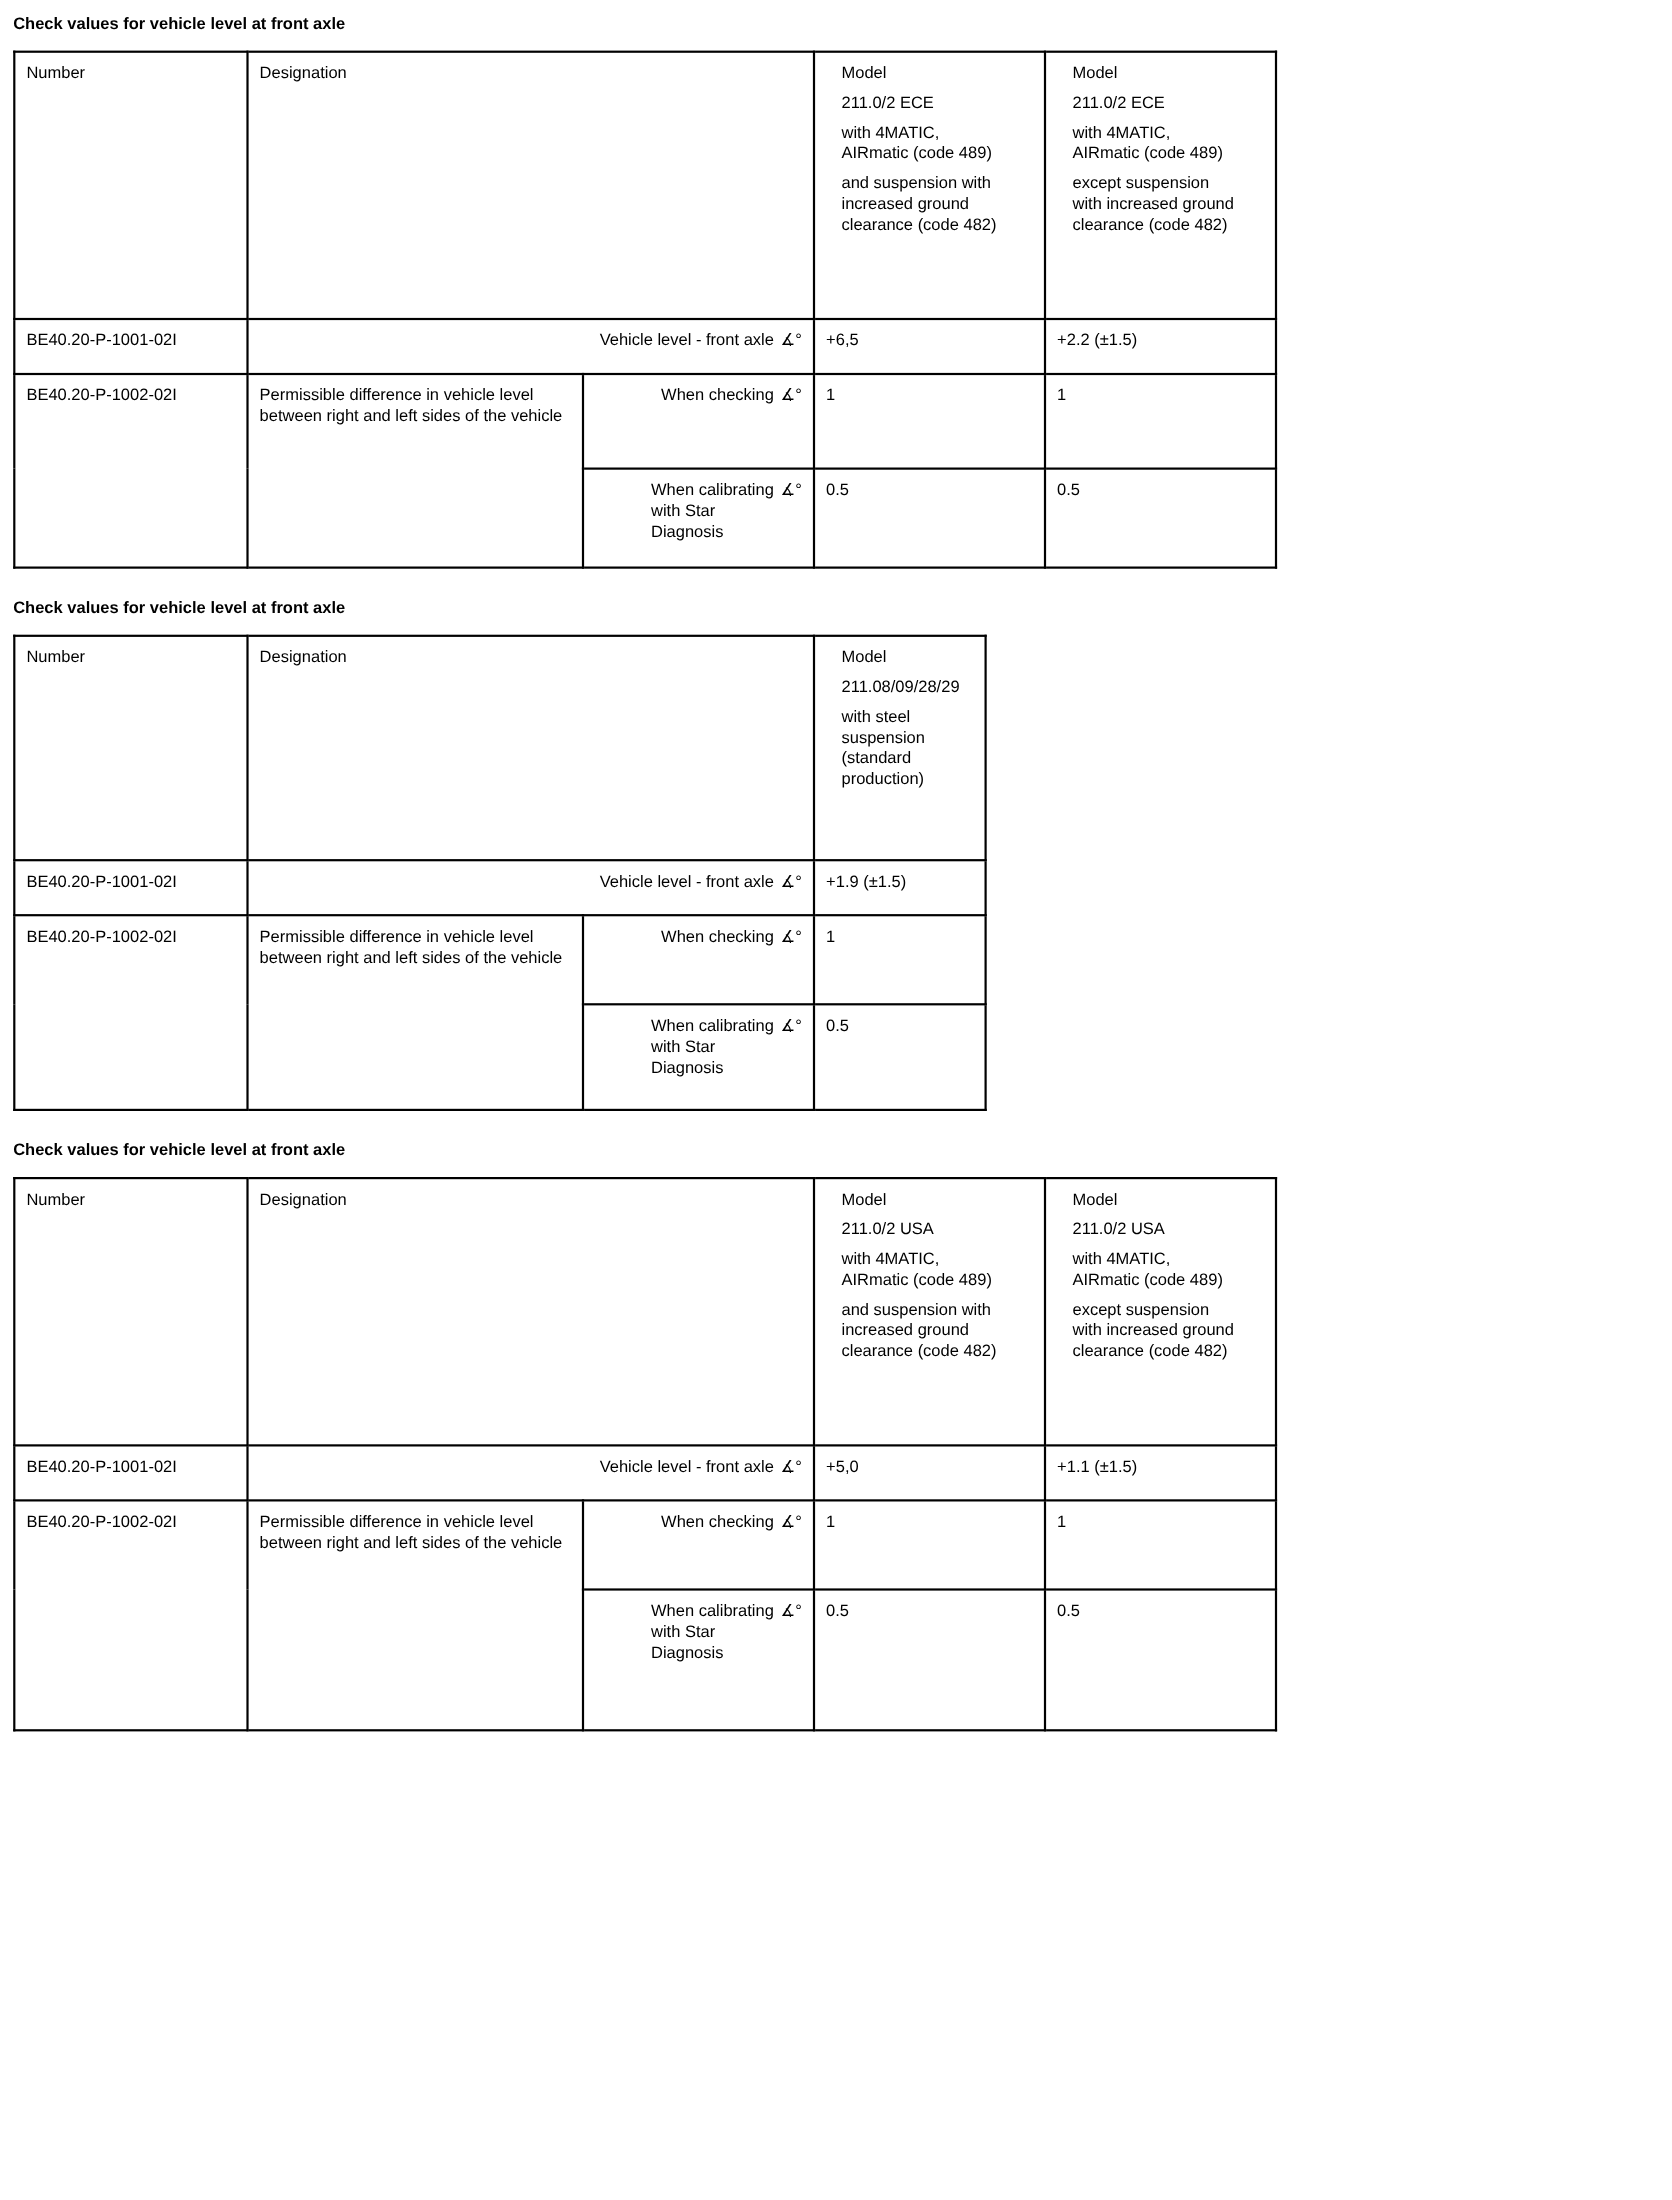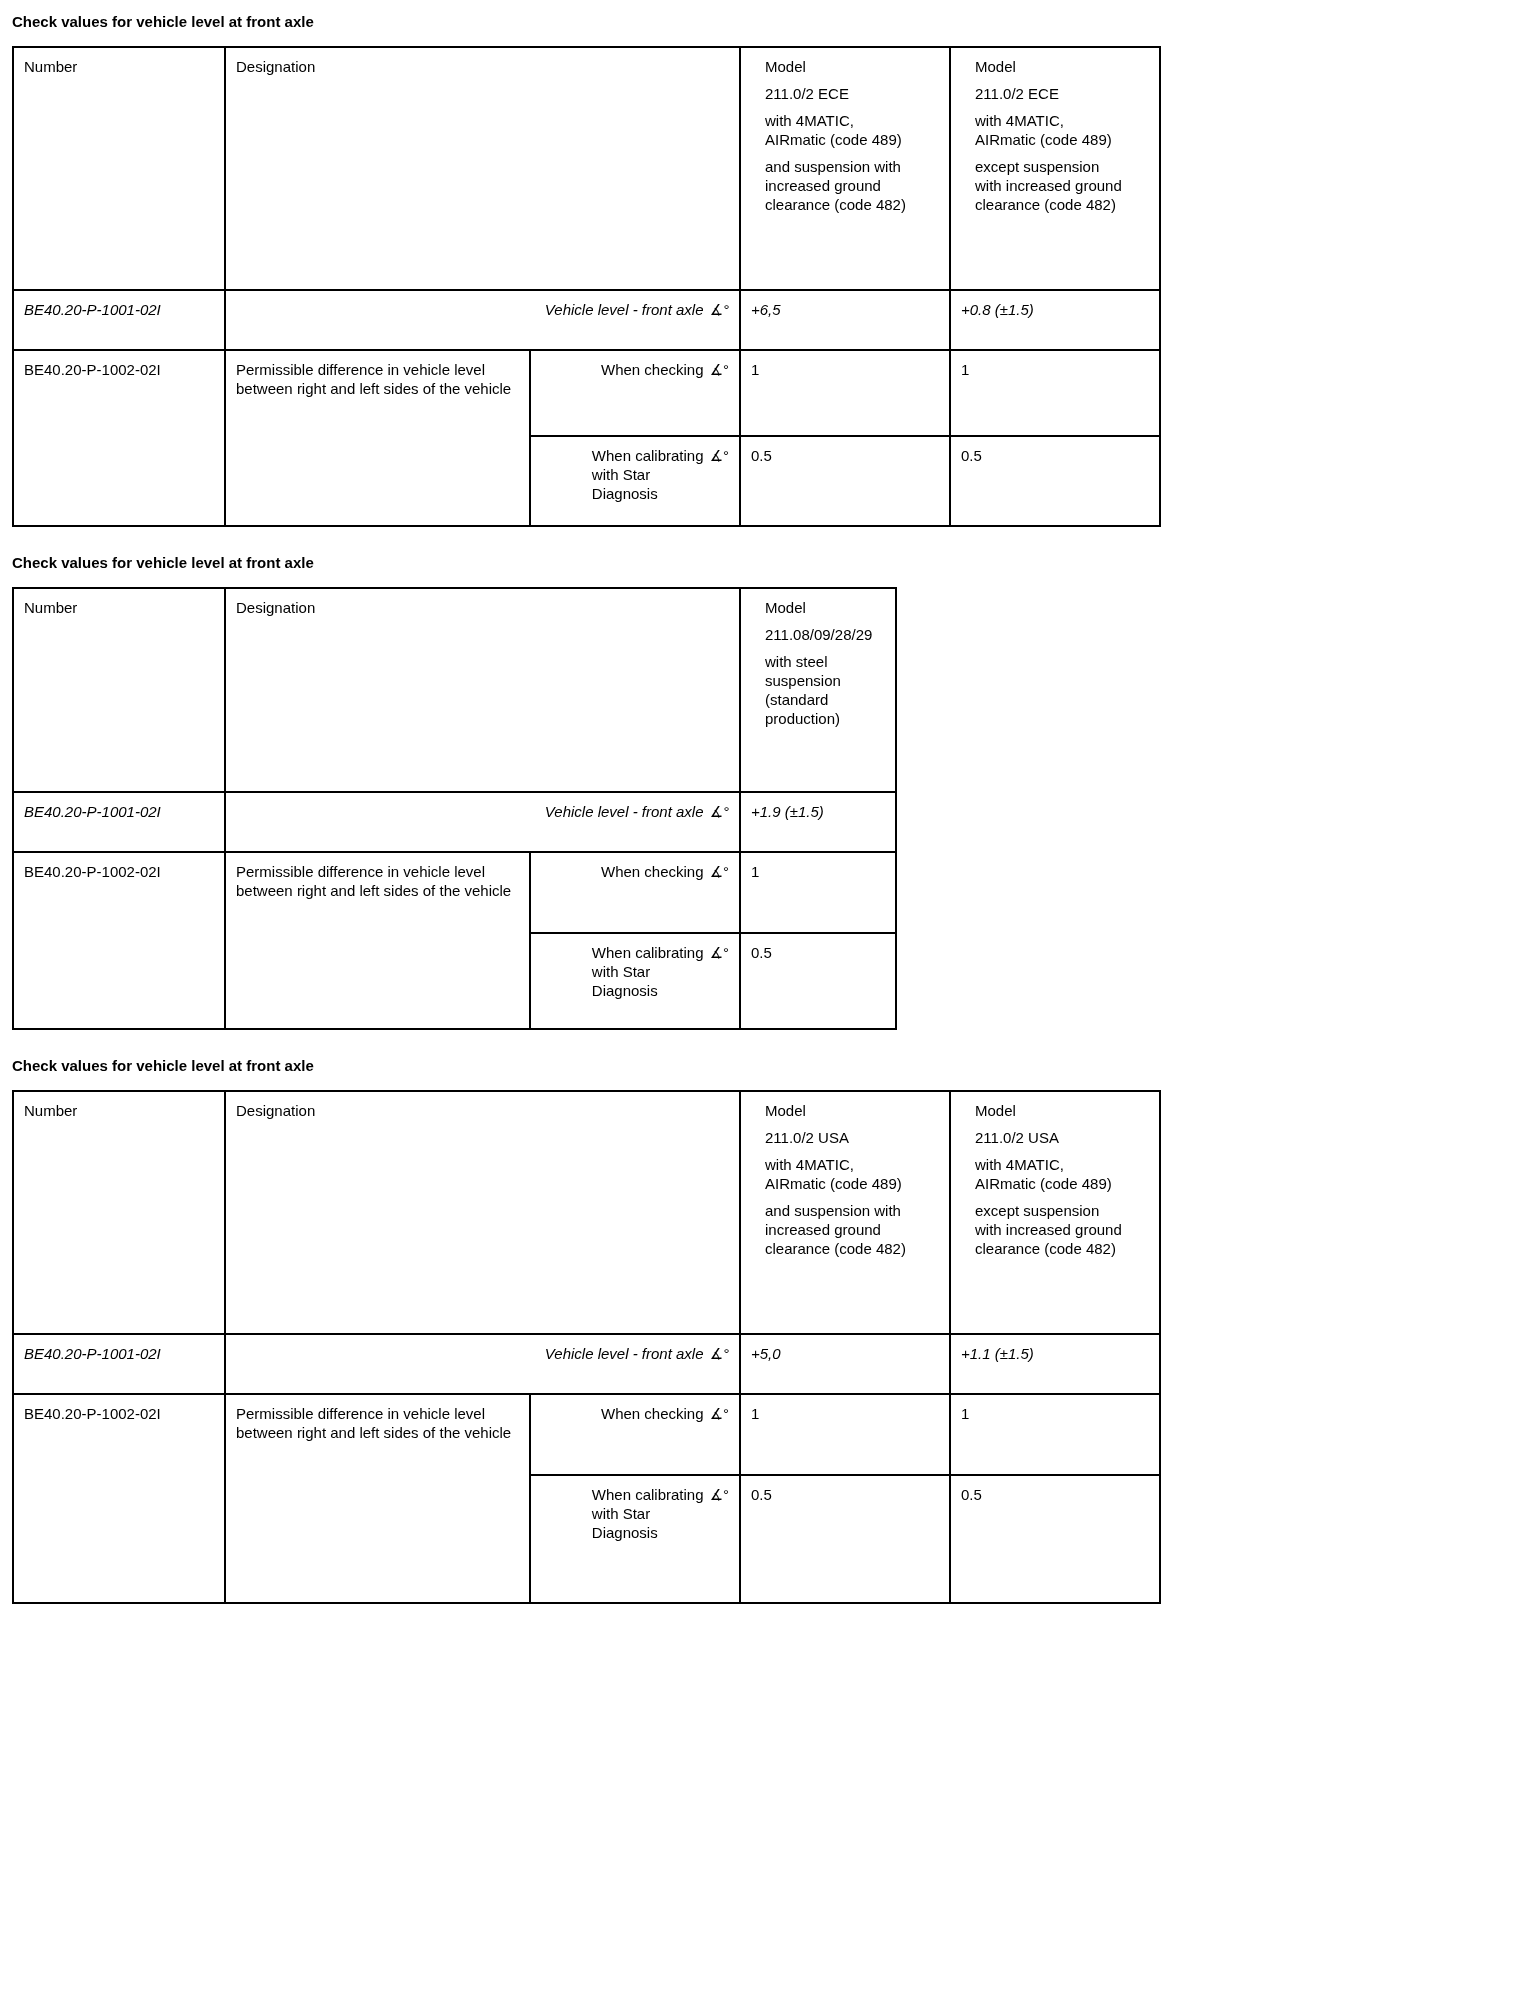--- a/index.html
+++ b/index.html
@@ -36,21 +36,21 @@
     justify-content: flex-end;
     align-items: flex-start;
     gap: 6px;
   }
   .pre { white-space: pre-line; }
   .angle-icon { flex: 0 0 auto; font-size: 15px; }
   
   .t1 .header-row td { height: 243px; }
   .t2 .header-row td { height: 204px; }
   .t3 .header-row td { height: 243px; }
-  .row-a td { height: 60px; font-style: italic; }
+  .row-a td { height: 50px; }
   .t1 .row-b td { height: 86px; }
   .t1 .row-c td { height: 90px; }
   .t2 .row-b td { height: 81px; }
   .t2 .row-c td { height: 96px; }
   .t3 .row-b td { height: 81px; }
   .t3 .row-c td { height: 128px; }
 </style>
 </head>
 <body>
 
@@ -91,21 +91,21 @@
         </tr>
         <tr class="row-a">
           <td>BE40.20-P-1001-02I</td>
           <td colspan="2">
             <div class="cell-flex">
               <span>Vehicle level - front axle</span>
               <span class="angle-icon">∡°</span>
             </div>
           </td>
           <td>+6,5</td>
-          <td>+0.8 (±1.5)</td>
+          <td>+2.2 (±1.5)</td>
         </tr>
         <tr class="row-b">
           <td rowspan="2">BE40.20-P-1002-02I</td>
           <td rowspan="2">Permissible difference in vehicle level between right and left sides of the vehicle</td>
           <td>
             <div class="cell-flex">
               <span>When checking</span>
               <span class="angle-icon">∡°</span>
             </div>
           </td>

